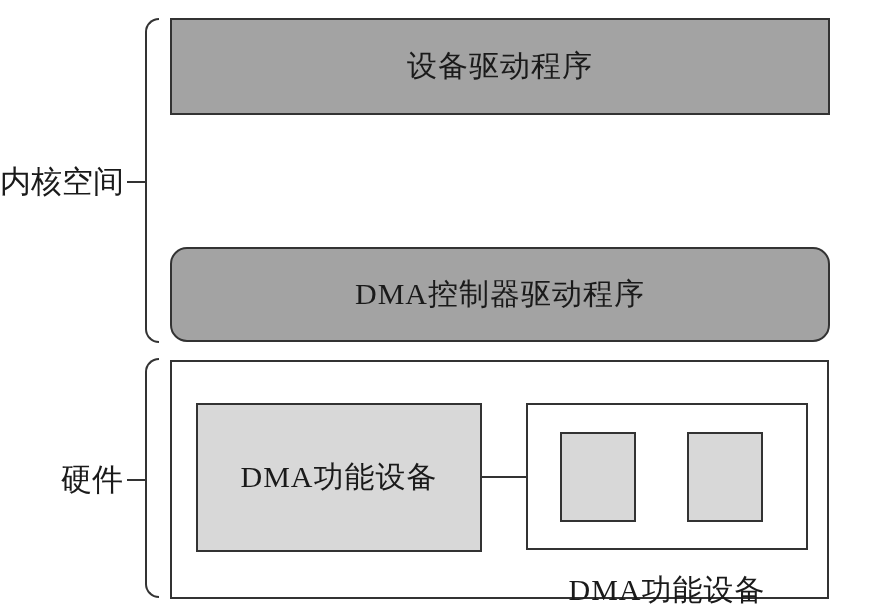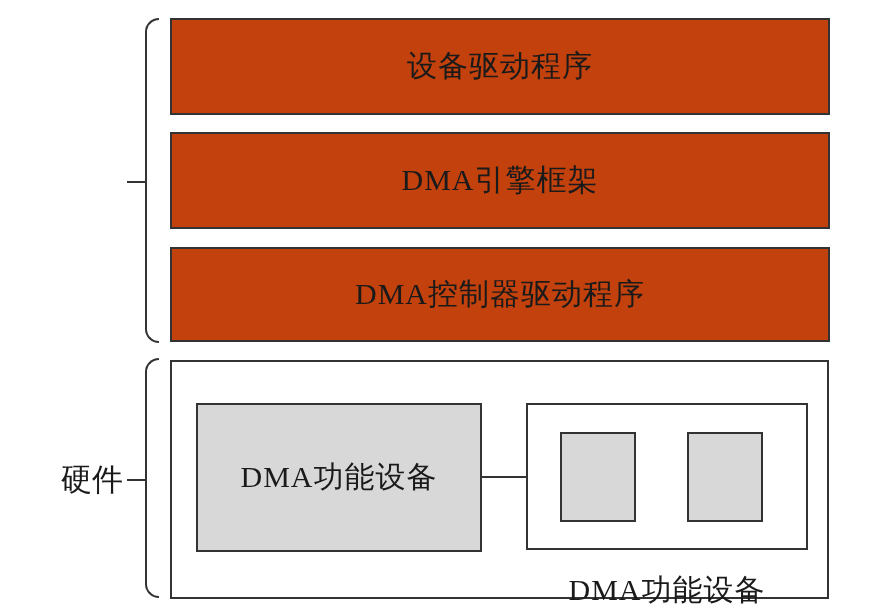--- a/index.html
+++ b/index.html
@@ -20,30 +20,30 @@
     background: var(--bg);
     color: var(--text);
     overflow: hidden;
   }
   
   .layer-box {
     position: absolute;
     left: 170px;
     width: 660px;
     border: 2px solid var(--line);
-    background: #c2410c;
+    background: #a3a3a3;
     display: flex;
     align-items: center;
     justify-content: center;
     font-size: 30px;
     letter-spacing: 1px;
   }
   .box-device-driver   { top: 18px;  height: 97px; }
   .box-dma-engine      { top: 132px; height: 97px; }
-  .box-dma-ctrl-driver { top: 247px; height: 95px; }
+  .box-dma-ctrl-driver { top: 247px; height: 95px; border-radius: 17px; }
   
   .hw-box {
     position: absolute;
     left: 170px;
     top: 360px;
     width: 659px;
     height: 239px;
     border: 2px solid var(--line);
     background: #ffffff;
   }
@@ -144,30 +144,28 @@
     border-left: 16px solid var(--line);
     border-top: 8px solid transparent;
     border-bottom: 8px solid transparent;
   }
 </style>
 </head>
 <body>
 
 <div class="canvas">
 
+  <div class="side-label label-kernel">内核空间</div>
   <div class="tick tick-kernel"></div>
   <div class="brace brace-kernel"></div>
 
   <div class="layer-box box-device-driver">
     <span>设备驱动程序</span>
   </div>
 
-  <div class="layer-box box-dma-engine">
-    <span>DMA引擎框架</span>
-  </div>
 
   <div class="layer-box box-dma-ctrl-driver">
     <span>DMA控制器驱动程序</span>
   </div>
 
   <div class="side-label label-hw">硬件</div>
   <div class="tick tick-hw"></div>
   <div class="brace brace-hw"></div>
 
   <div class="hw-box"></div>

